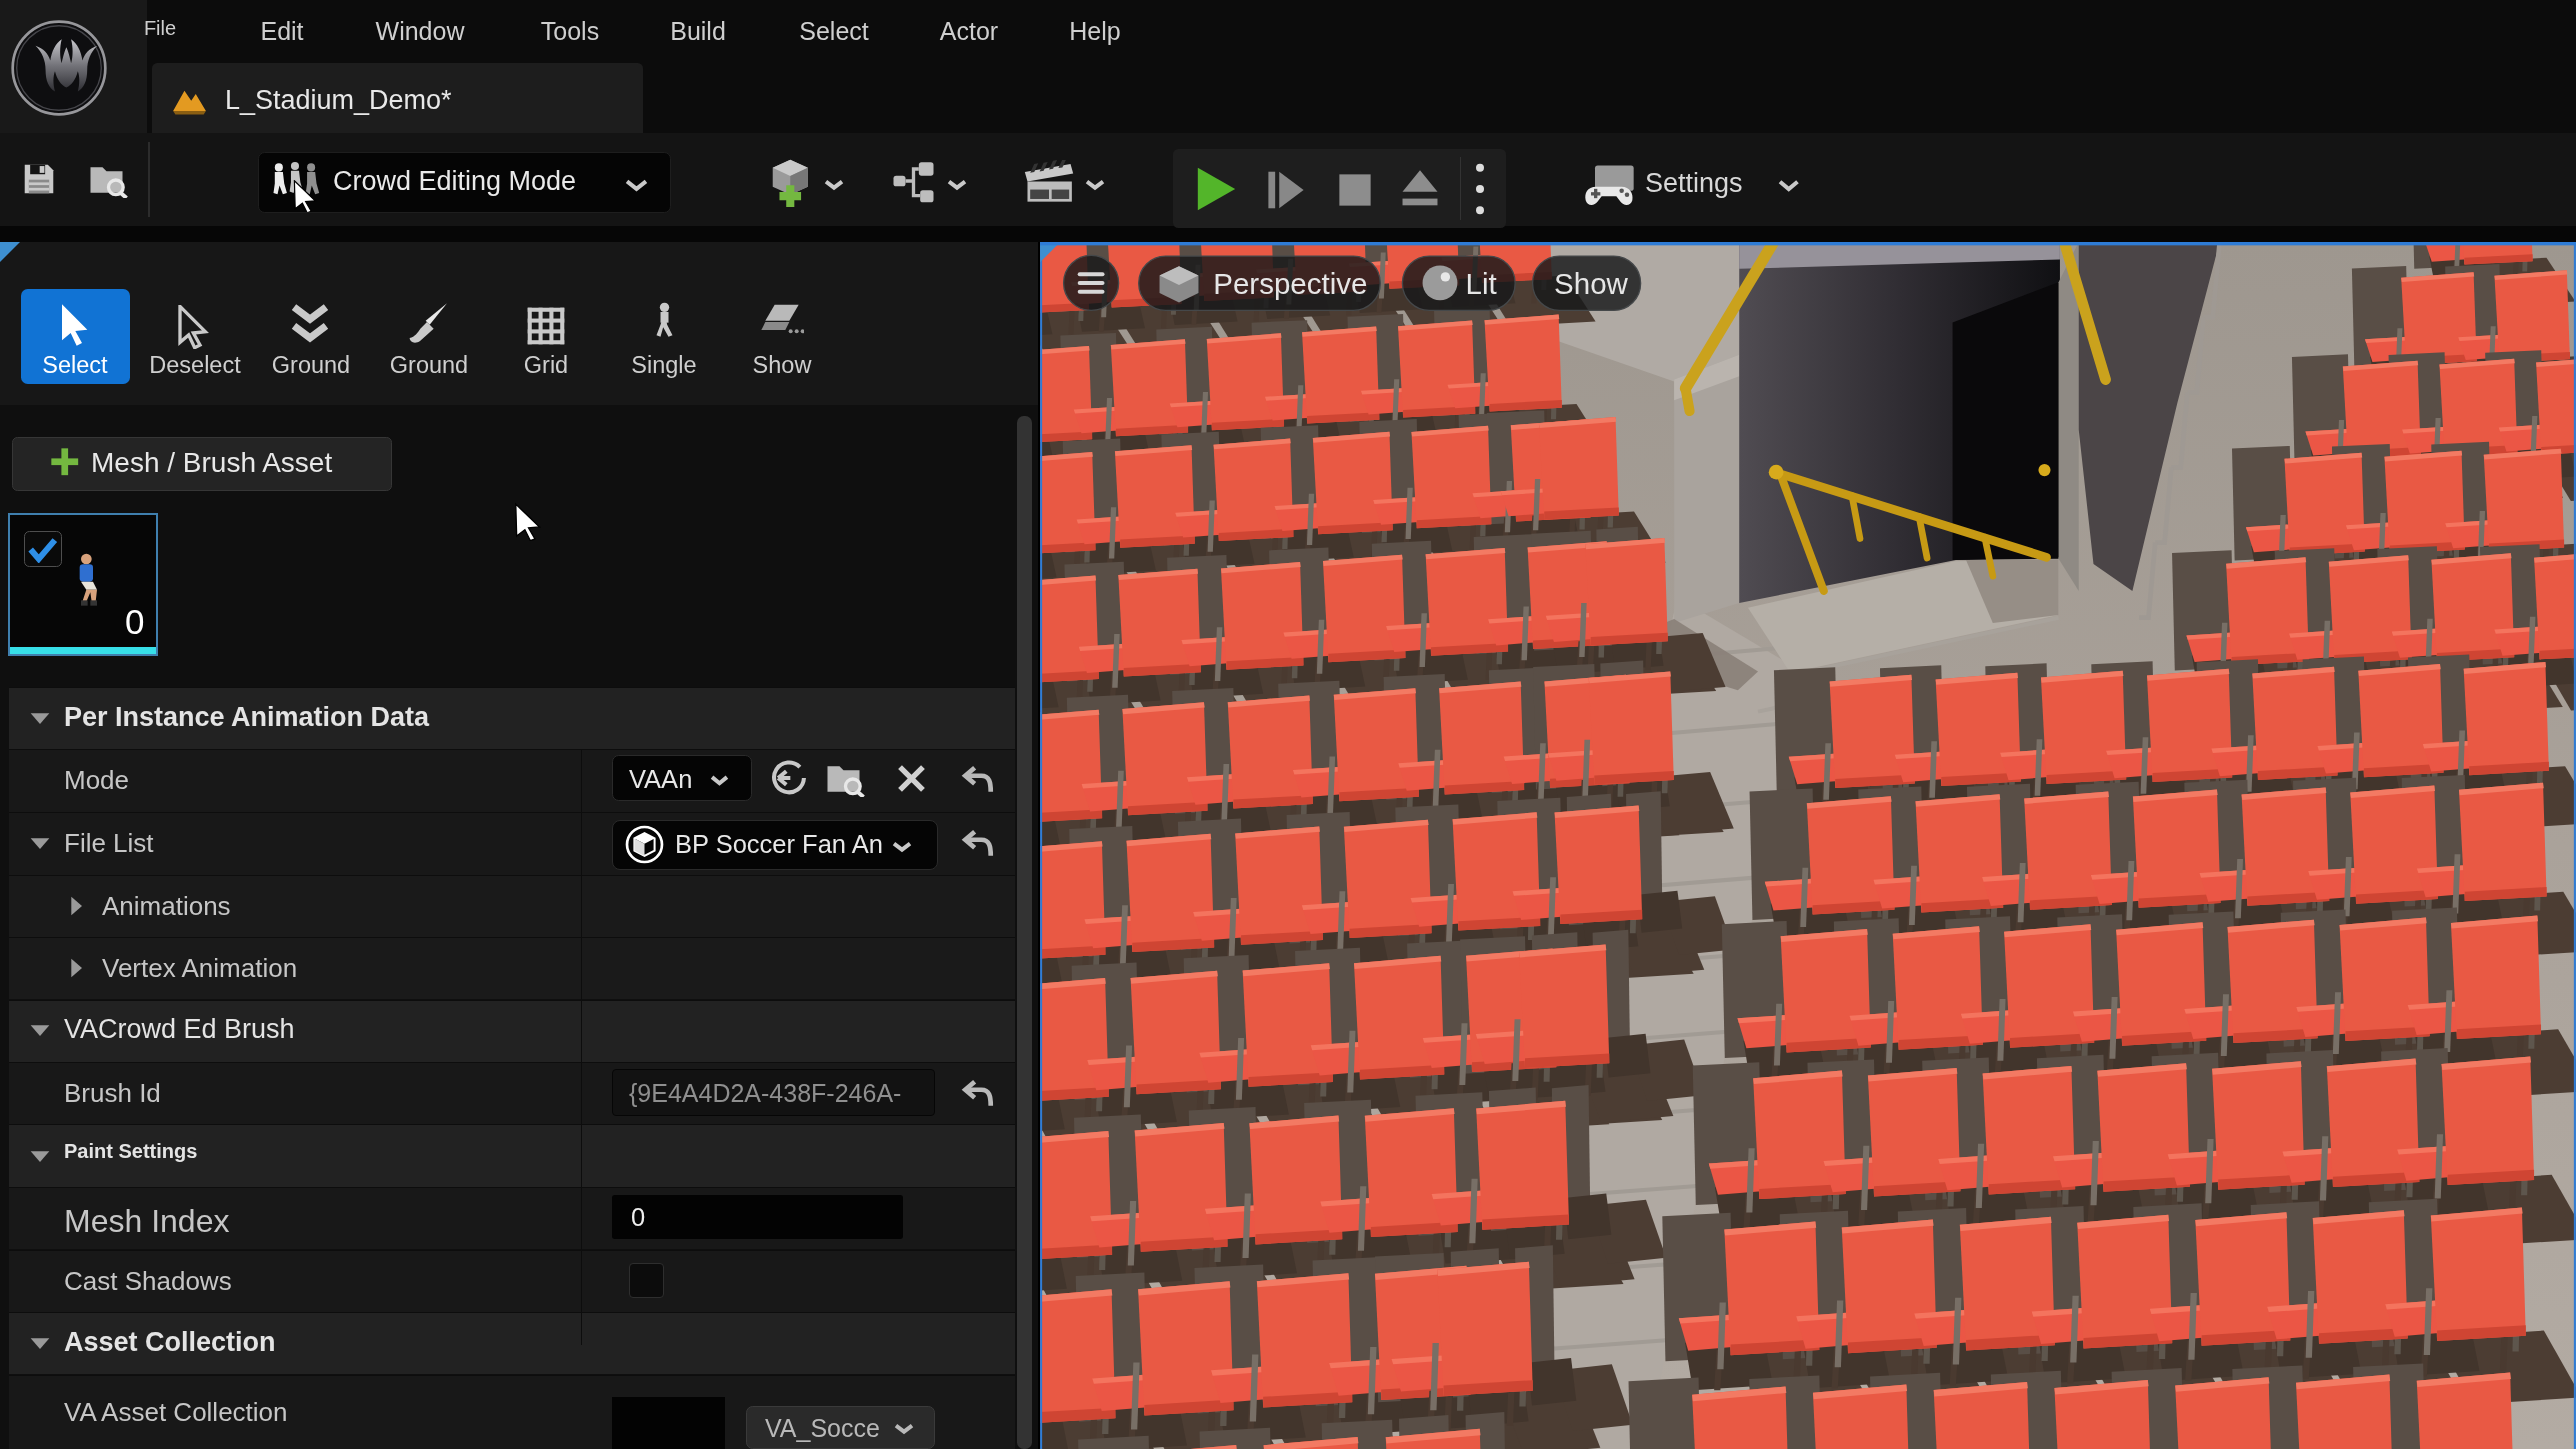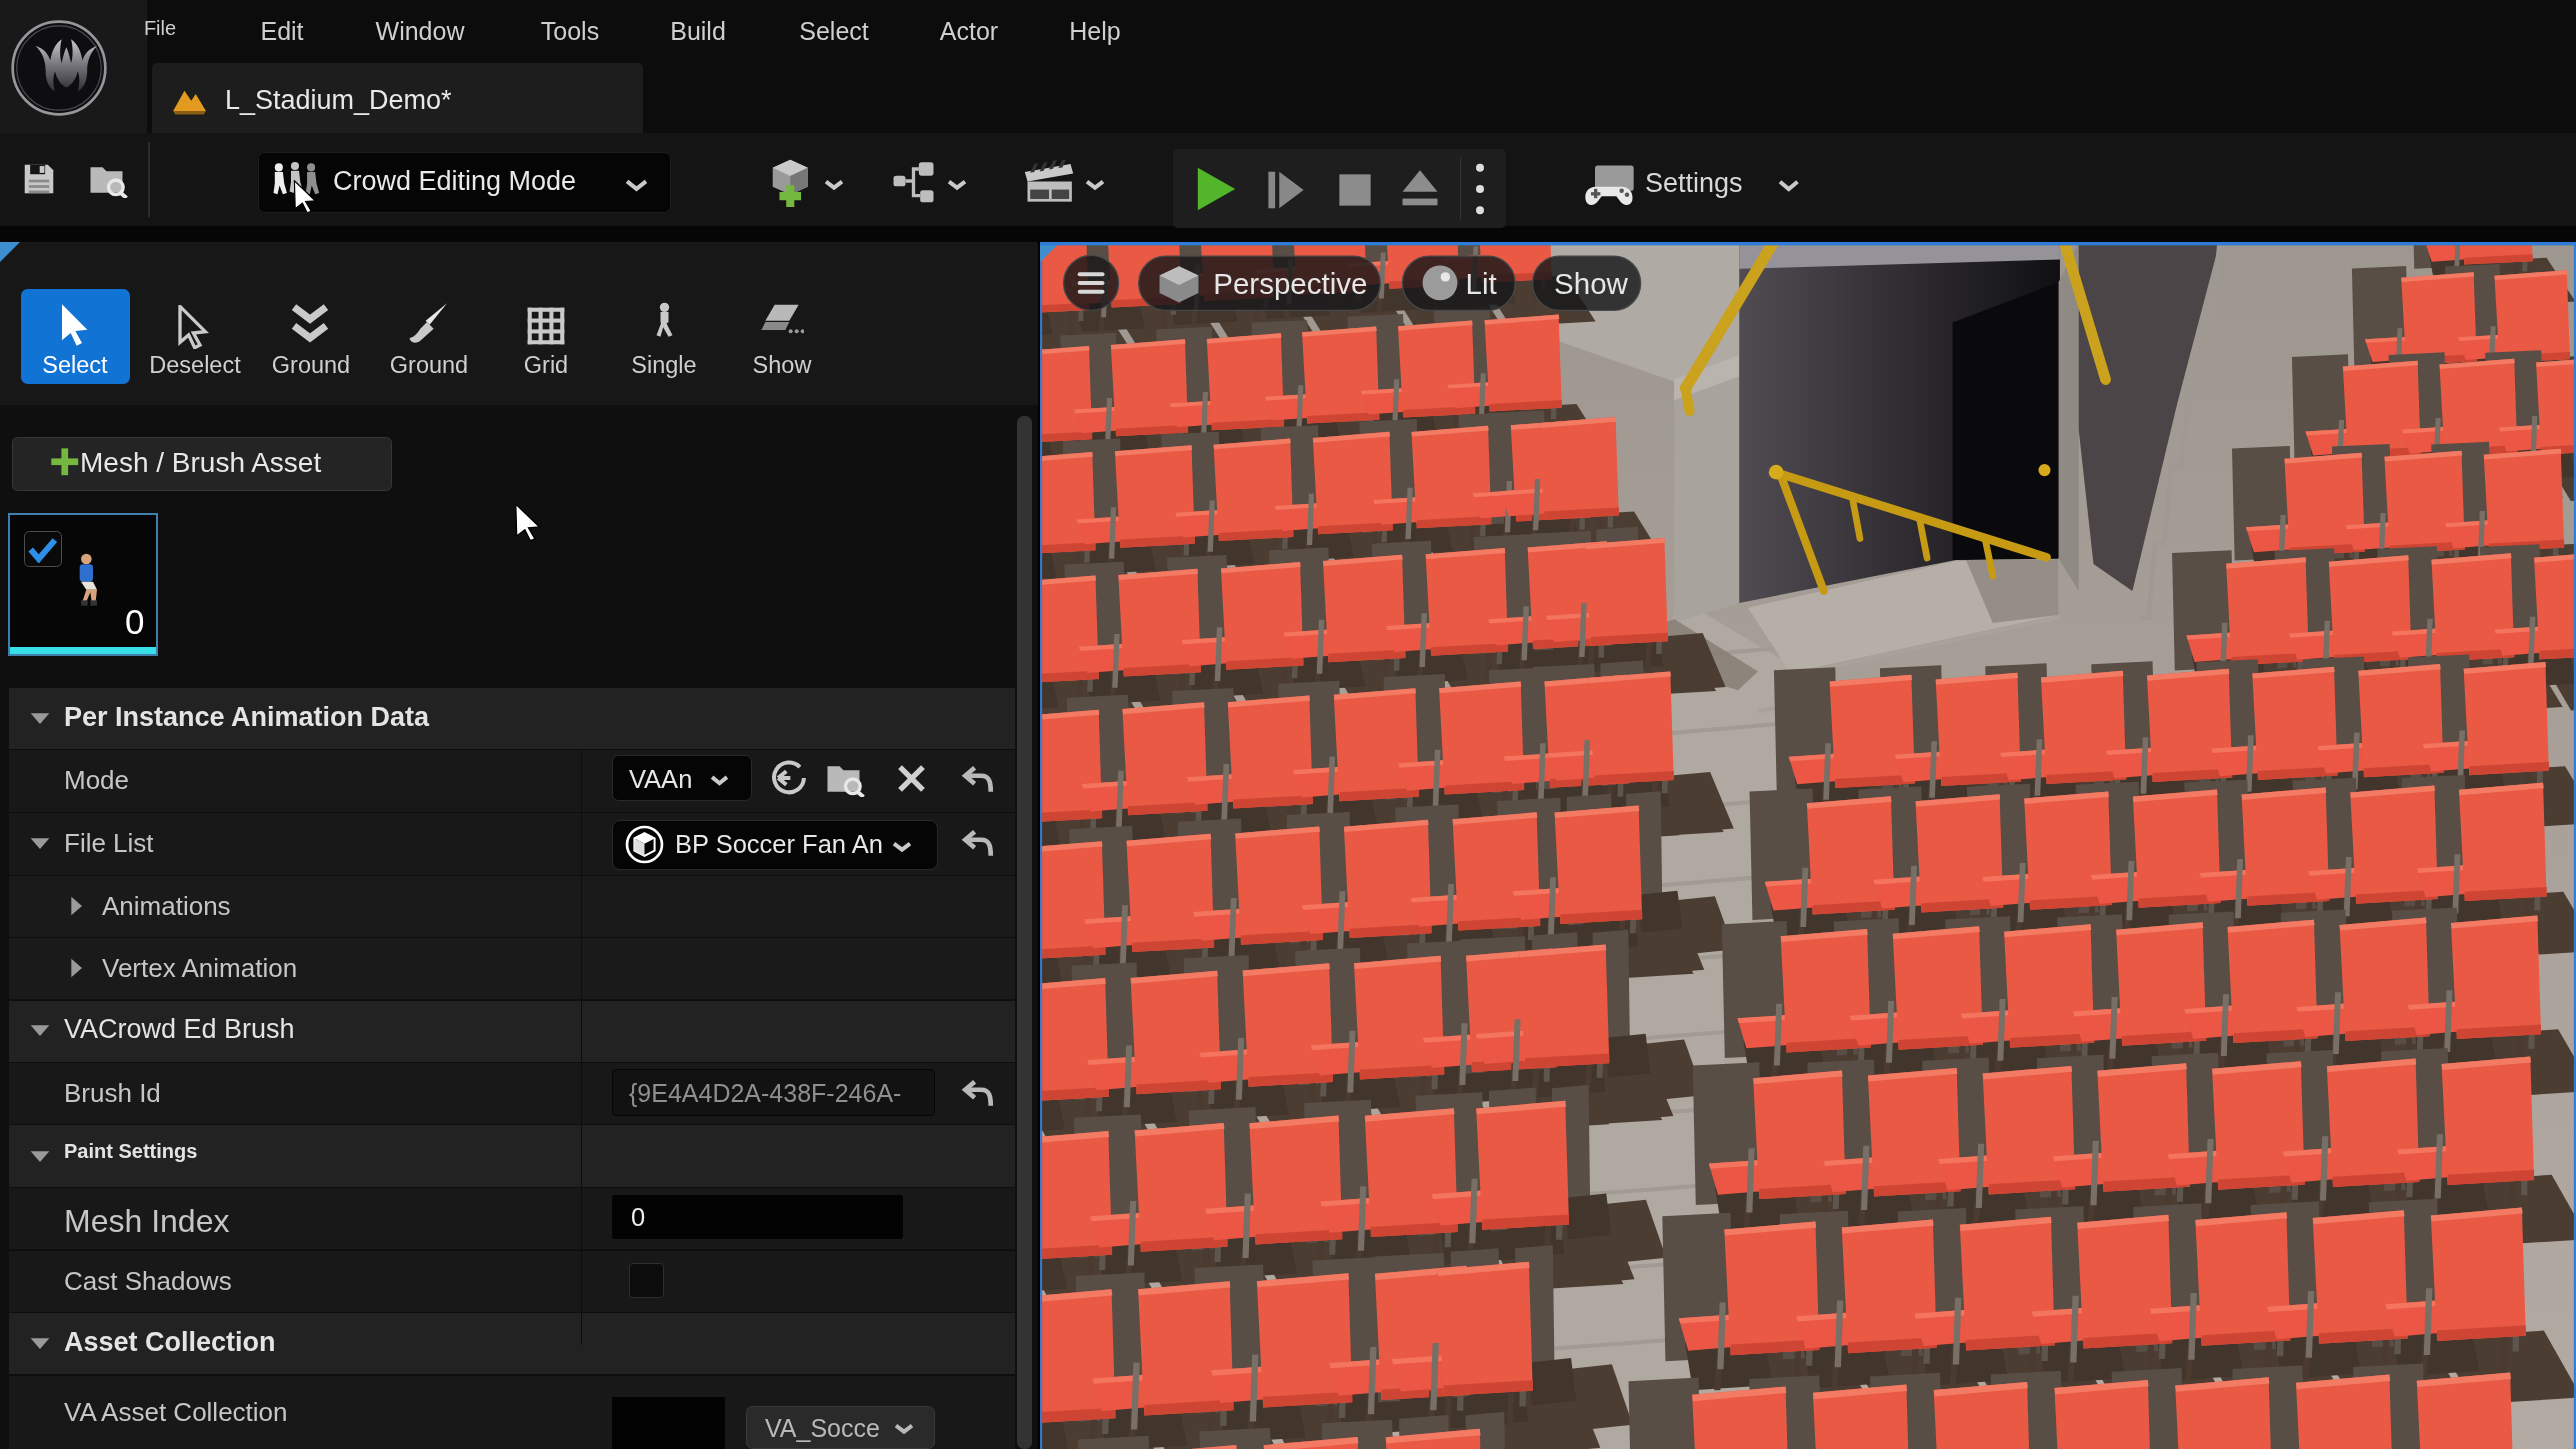--- a/index.html
+++ b/index.html
@@ -184,21 +184,21 @@
       <circle cx="46" cy="44" r="3" fill="#9a9a9a"></circle>
       <circle cx="55" cy="44" r="3" fill="#9a9a9a"></circle>
       <circle cx="64" cy="44" r="3" fill="#9a9a9a"></circle>
     </svg></div>
 <div class="abs txt" style="left:782px;top:352px;font-size:23.5px;transform:translateX(-50%)">Show</div>
 <div class="abs" style="left:12px;top:437px;width:380px;height:54px;background:#242424;border:1.3px solid #363636;border-radius:5.4px"></div>
 <div class="abs" style="left:50px;top:447px;width:29.5px;height:29.5px"><svg width="29.5" height="29.5" viewBox="0 0 44 44" xmlns="http://www.w3.org/2000/svg">
       <rect x="17" y="2" width="10" height="40" fill="#74b840"></rect>
       <rect x="2" y="17" width="40" height="10" fill="#74b840"></rect>
     </svg></div>
-<div class="abs txt" style="left:80px;top:447px;font-size:28px;color:#e8e8e8">Mesh / Brush Asset</div>
+<div class="abs txt" style="left:91px;top:447px;font-size:28px;color:#e8e8e8">Mesh / Brush Asset</div>
 <div class="abs" style="left:8px;top:513px;width:150px;height:143px;background:#060606;border:2px solid #3f7fae"></div>
 <div class="abs" style="left:24px;top:531px;width:38px;height:36px;background:#0a0a0a;border:1.3px solid #4e4e4e;border-radius:5.4px"></div>
 <div class="abs" style="left:28px;top:536px"><svg width="29.5" height="27" viewBox="0 0 44 40" xmlns="http://www.w3.org/2000/svg">
       <path d="M4,20 L16,34 L40,6" fill="none" stroke="#2e8fe8" stroke-width="9"></path>
     </svg></div>
 <div class="abs" style="left:66px;top:551px"><svg width="38" height="60" viewBox="0 0 56 90" xmlns="http://www.w3.org/2000/svg">
       <circle cx="30" cy="12" r="8" fill="#d8a27c"></circle>
       <rect x="20" y="20" width="20" height="26" rx="5" fill="#2f6fd0"></rect>
       <path d="M22,46 L40,46 L46,58 L30,58 Z" fill="#e8e4da"></path>
       <path d="M30,58 L46,58 L44,76 L38,76 L36,62 L30,76 L24,76 Z" fill="#d8a27c"></path>

